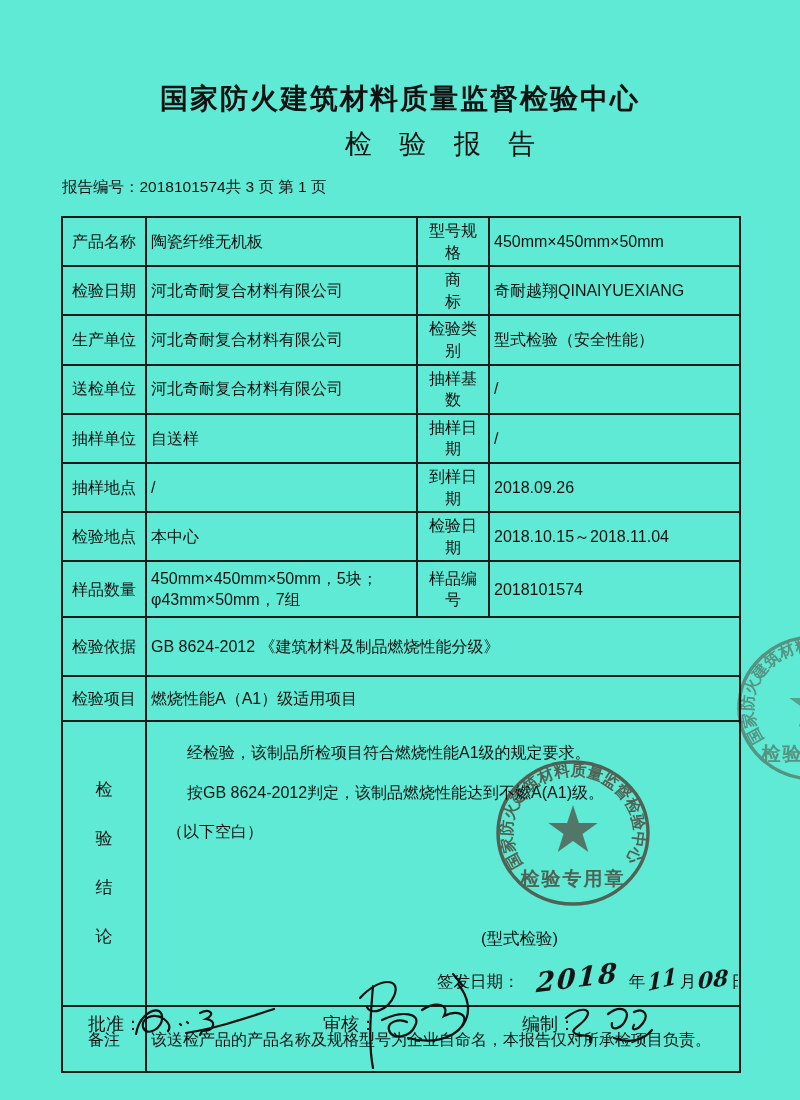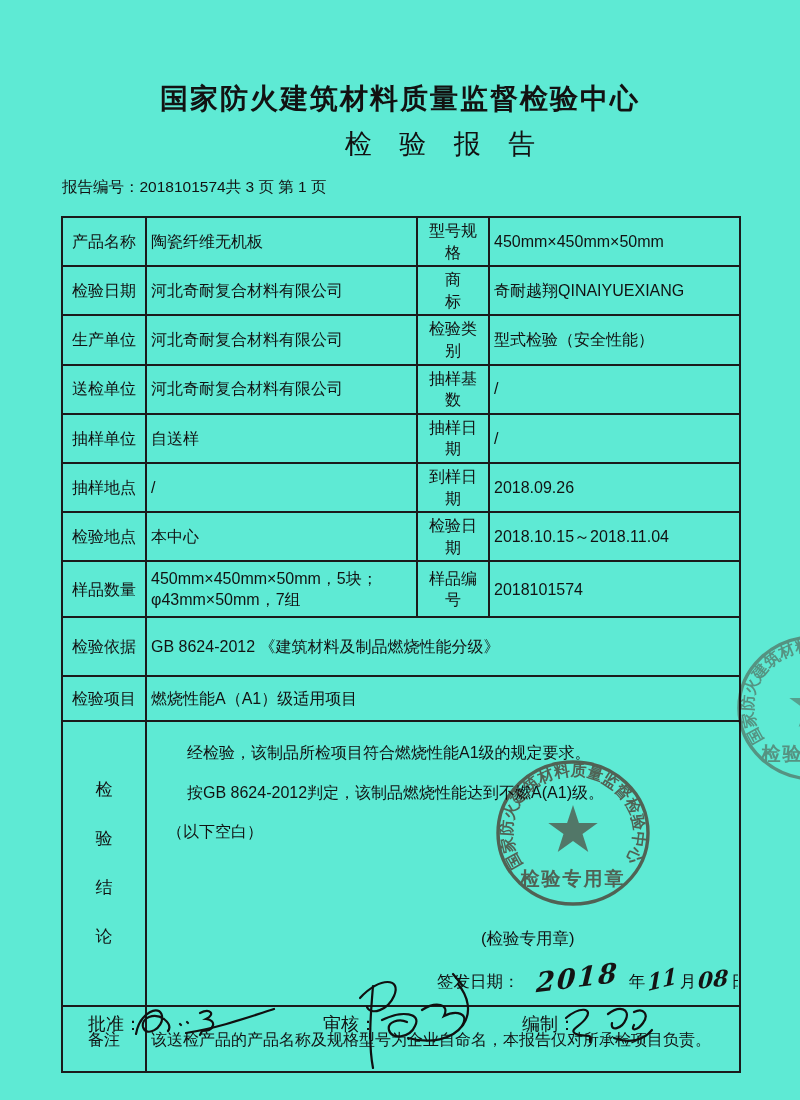--- a/index.html
+++ b/index.html
@@ -146,21 +146,21 @@
             <span>检</span>
             <span>验</span>
             <span>结</span>
             <span>论</span>
           </div>
         </td>
         <td class="concl-body" colspan="3">
           <div class="c-line" style="top:20px;left:40px;">经检验，该制品所检项目符合燃烧性能A1级的规定要求。</div>
           <div class="c-line" style="top:60px;left:40px;">按GB 8624-2012判定，该制品燃烧性能达到不燃A(A1)级。</div>
           <div class="c-line" style="top:99px;left:20px;">（以下空白）</div>
-          <div class="seal-note" style="top:205px;left:334px;">(检验专用章)</div>
+          <div class="seal-note" style="top:205px;left:334px;">(型式检验)</div>
           <div class="sign-date" style="top:238px;left:290px;">
             <span>签发日期：</span>
             <span class="hand year">2018</span>
             <span>年</span>
             <span class="hand mo">11</span>
             <span>月</span>
             <span class="hand day">08</span>
             <span>日</span>
           </div>
         </td>

